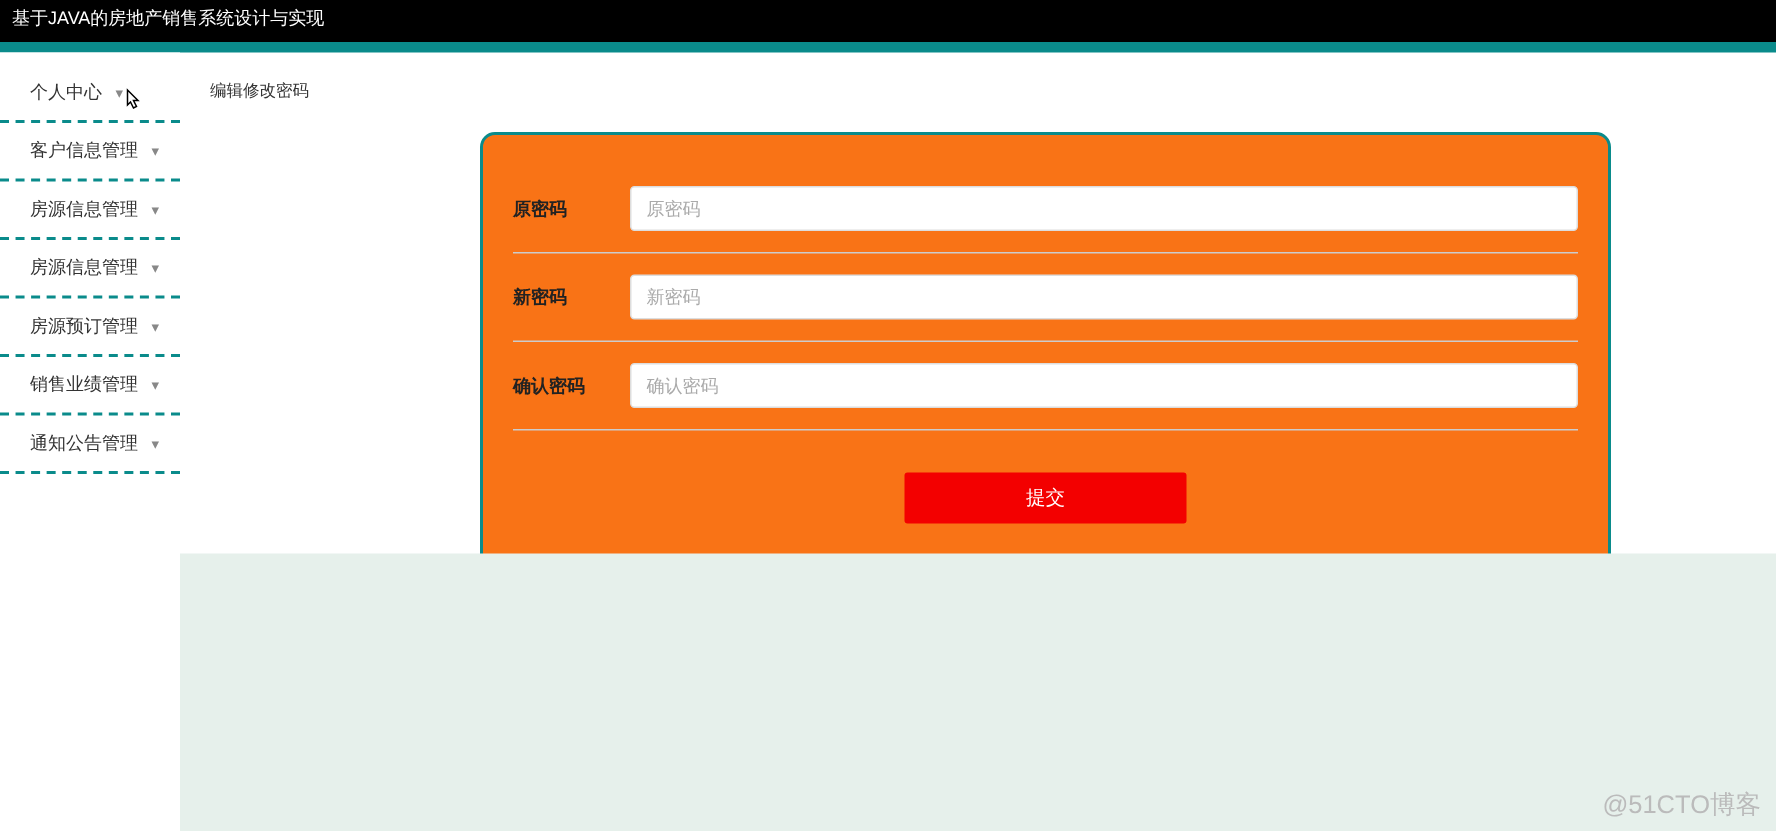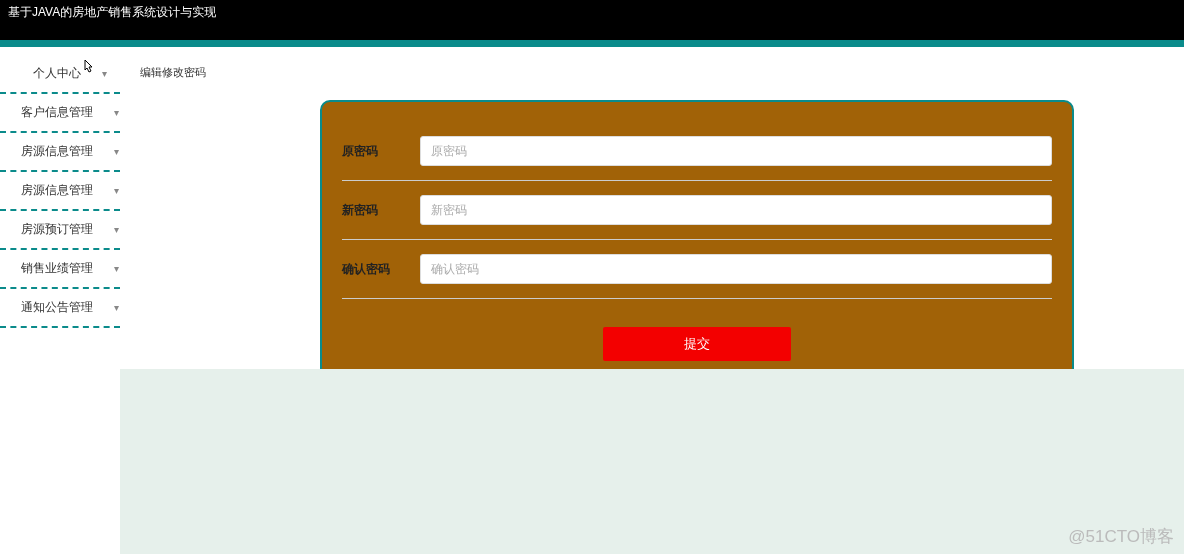--- a/index.html
+++ b/index.html
@@ -12,21 +12,21 @@
       font-size: 13px;
       background: #fff;
       width: 1184px;
       height: 554px;
       overflow: hidden;
       position: relative;
     }
     .topbar {
       background: #000;
       color: #fff;
-      height: 40px;
+      height: 28px;
       line-height: 24px;
       padding-left: 8px;
       font-size: 12px;
     }
     .headerstripe {
       background: #0a8b8b;
       height: 7px;
     }
     .container {
       display: flex;
@@ -38,22 +38,21 @@
       padding-top: 8px;
     }
     .menu-item {
       padding: 10px 0 10px 20px;
       font-size: 12px;
       color: #333;
       border-bottom: 2px dashed #0a8b8b;
       cursor: pointer;
       display: flex;
       align-items: center;
-      gap: 19px;
-      justify-content: center;
+      gap: 7px;
     }
     .menu-item .chev {
       font-size: 10px;
       color: #888;
       margin-left: 2px;
     }
     .cursor-icon {
       position: absolute;
       left: 80px;
       top: 58px;
@@ -67,21 +66,21 @@
     .page-title {
       font-size: 11px;
       color: #333;
       margin-bottom: 20px;
     }
     .form-card {
       border: 2px solid #0a8b8b;
       border-radius: 10px;
       margin: 8px 110px 0 180px;
       padding: 20px 20px 40px 20px;
-      background: #a16207;
+      background: #f97316;
     }
     .form-row {
       display: flex;
       align-items: center;
       padding: 14px 0;
       border-bottom: 1px solid #ccc;
       gap: 18px;
     }
     .form-row label {
       width: 60px;

